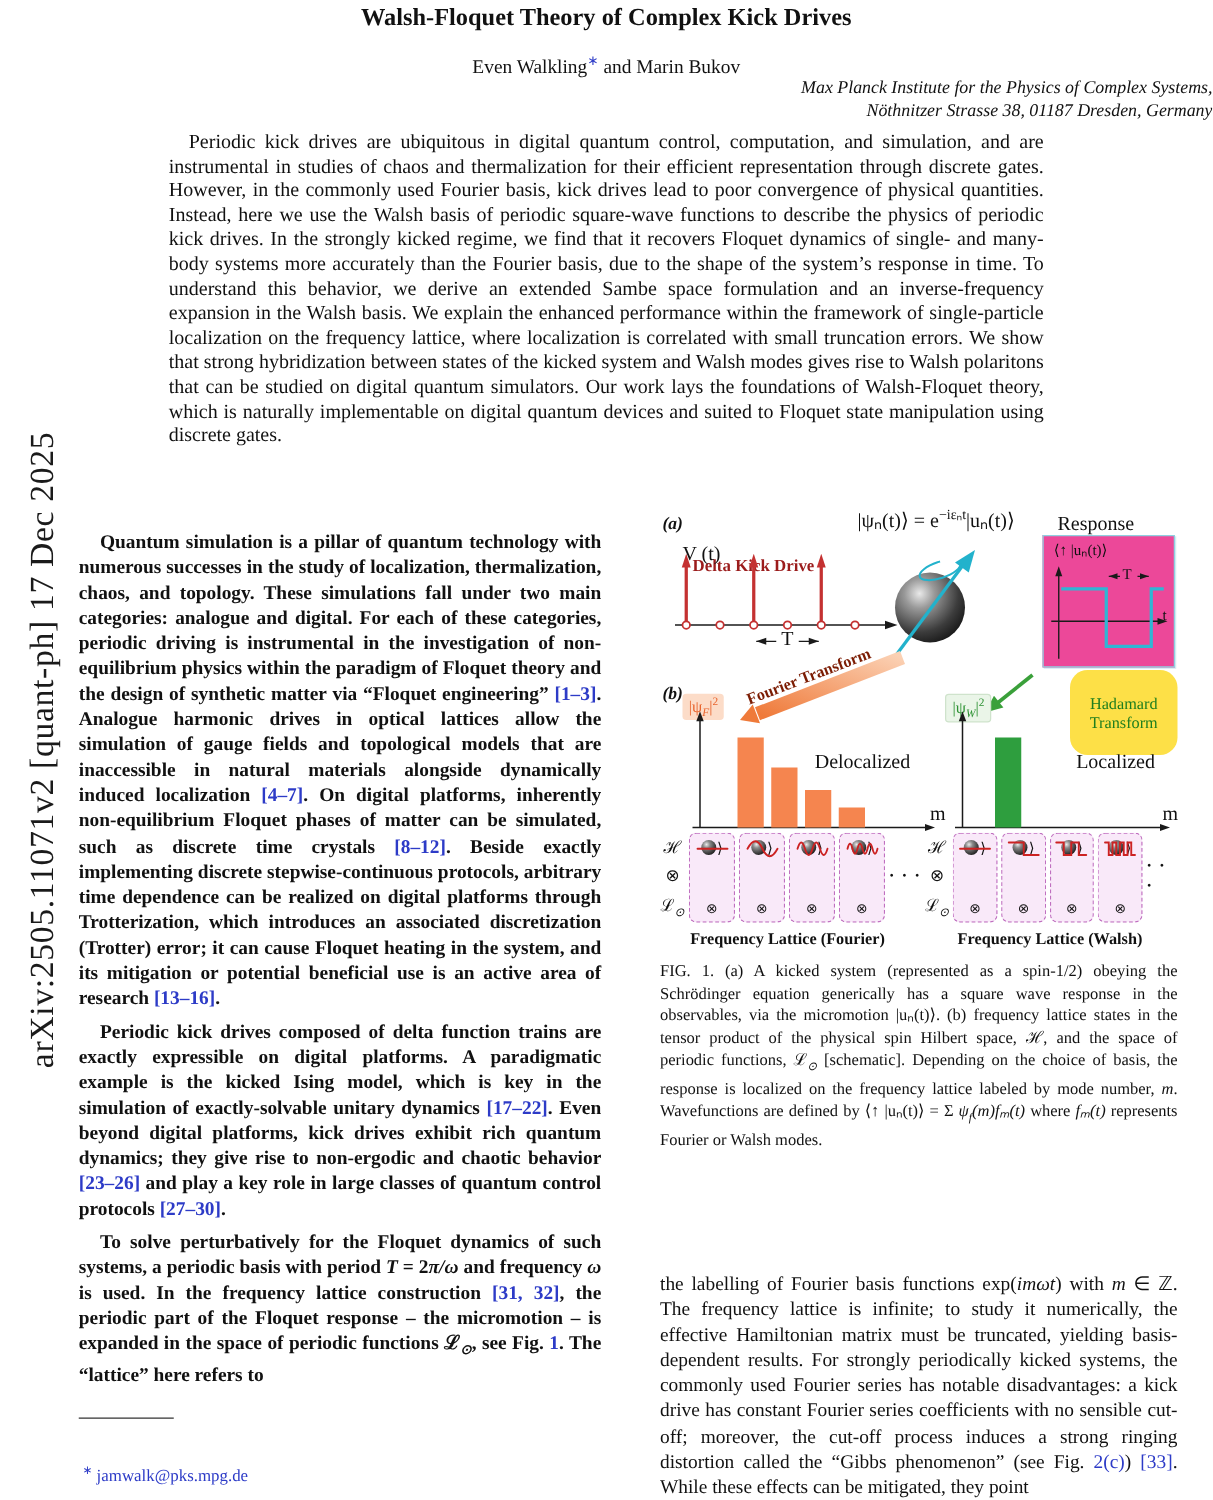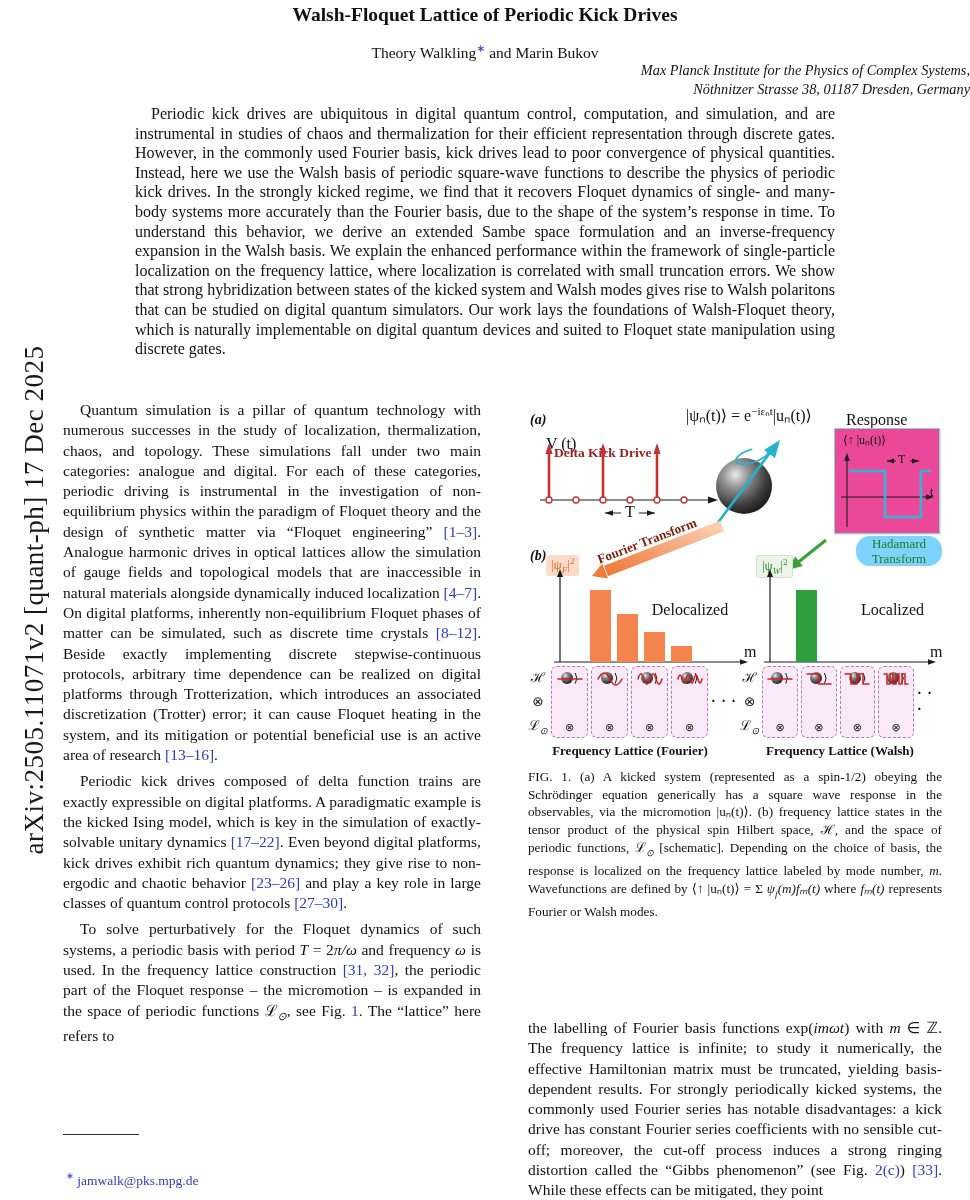--- a/index.html
+++ b/index.html
@@ -16,21 +16,21 @@
   }
   #title { position:absolute; left:0; right:0; top:4px; text-align:center; font-size:19.5px; font-weight:bold; }
   #authors { position:absolute; left:0; right:0; top:42px; text-align:center; font-size:15.5px; }
   .affil { position:absolute; left:0; right:0; text-align:right; font-style:italic; font-size:14.3px; }
   #affil1 { top:62px; } #affil2 { top:81px;padding-left:24px; }
   #abstract {
     position:absolute; left:135px; top:104px; width:700px;
     font-size:16px; line-height:19.6px; text-align:justify; text-indent:16px; hyphens:auto;
   }
   
-  #col-left { position:absolute; left:63px; top:400px; width:418px; }
+  #col-left { position:absolute; left:63px; top:424px; width:418px;font-weight:bold; }
   #col-right { position:absolute; left:528px; top:402px; width:414px; height:798px; }
   .body-par { font-size:15.5px; line-height:20.3px; text-align:justify; text-indent:17px; margin-bottom:6px; hyphens:auto; }
   .noindent { text-indent:0; }
   .s-cite { color:#2d3bc7; }
   .s-citesup { color:#2d3bc7; font-size:0.7em; vertical-align:super; }
   .s-i { font-style:italic; }
   .s-sub { font-size:0.7em; vertical-align:sub; font-style:italic; }
   .s-sup { font-size:0.7em; vertical-align:super; }
   
   #footnote-rule { position:absolute; left:63px; top:1134px; width:76px; border-top:1.2px solid #333; }
@@ -49,21 +49,21 @@
   .respbox { position:absolute; background:#ec4899; border:1.5px solid #8fd0e0; box-shadow:1px 1px 0 #cfeaf2; }
   .respbox svg { position:absolute; }
   .psibox { position:absolute; font-size:13px; padding:1px 5px; border-radius:3px; white-space:nowrap; }
   .orange { background:#fcdcc8; color:#e8652e; }
   .green  { background:#eaf5e8; color:#2c9132; border:1px solid #cfe3cc; }
   .bars { position:absolute; display:flex; align-items:flex-end; gap:6px; height:92px; }
   .bar { width:21px; }
   .bars-f .bar { background:#f5854f; }
   .bars-w .bar { background:#2e9e3e; }
   .ftarrow-text { position:absolute; font-size:13px; font-weight:bold; color:#7c1d04; transform:rotate(-21deg); transform-origin:left center; white-space:nowrap; }
-  .hadbox { position:absolute; width:86px; text-align:center; background:#7dd3fc; border-radius:14px; color:#1e7e1e; font-size:13px; line-height:15px; padding:0 0; }
+  .hadbox { position:absolute; width:86px; text-align:center; background:#fde047; border-radius:14px; color:#1e7e1e; font-size:13px; line-height:15px; padding:19px 0; }
   .hadbox span { display:block; }
   .lattice { position:absolute; display:flex; align-items:center; gap:3px; }
   .lat-labels { display:flex; flex-direction:column; justify-content:space-between; align-items:center; height:68px; width:20px; font-size:13.5px; }
   .lat-cell {
     width:37px; height:72px; background:#f9e9f9; border:1.5px dashed #c070c0; border-radius:6px;
     display:flex; flex-direction:column; align-items:center; justify-content:space-between; padding:4px 0;
   }
   .cell-top { display:flex; align-items:center; height:14px; }
   .mini-sphere { width:12px; height:12px; border-radius:50%; display:inline-block;
     background:radial-gradient(circle at 35% 30%, #e9e9e9 0%, #8a8a8a 25%, #222 75%); }
@@ -75,22 +75,22 @@
   #caption { position:absolute; top:366px; width:414px; font-size:13.2px; line-height:17.7px; text-align:justify; hyphens:auto; }
   #rc-par { position:absolute; top:616px; width:414px; }
 </style>
 </head>
 <body>
 
 <div id="page">
 
   <div id="arxiv">arXiv:2505.11071v2  [quant-ph]  17 Dec 2025</div>
 
-  <h1 id="title">Walsh-Floquet Lattice of Periodic Kick Drives</h1>
-  <div id="authors"><span>Theory Walkling</span><span class="s-citesup">∗</span><span> and Marin Bukov</span></div>
+  <h1 id="title">Walsh-Floquet Theory of Complex Kick Drives</h1>
+  <div id="authors"><span>Even Walkling</span><span class="s-citesup">∗</span><span> and Marin Bukov</span></div>
   <div id="affil1" class="affil">Max Planck Institute for the Physics of Complex Systems,</div>
   <div id="affil2" class="affil">Nöthnitzer Strasse 38, 01187 Dresden, Germany</div>
 
   <div id="abstract">Periodic kick drives are ubiquitous in digital quantum control, computation, and simulation, and are instrumental in studies of chaos and thermalization for their efficient representation through discrete gates. However, in the commonly used Fourier basis, kick drives lead to poor convergence of physical quantities. Instead, here we use the Walsh basis of periodic square-wave functions to describe the physics of periodic kick drives. In the strongly kicked regime, we find that it recovers Floquet dynamics of single- and many-body systems more accurately than the Fourier basis, due to the shape of the system’s response in time. To understand this behavior, we derive an extended Sambe space formulation and an inverse-frequency expansion in the Walsh basis. We explain the enhanced performance within the framework of single-particle localization on the frequency lattice, where localization is correlated with small truncation errors. We show that strong hybridization between states of the kicked system and Walsh modes gives rise to Walsh polaritons that can be studied on digital quantum simulators. Our work lays the foundations of Walsh-Floquet theory, which is naturally implementable on digital quantum devices and suited to Floquet state manipulation using discrete gates.</div>
 
   <div id="col-left">
     <p class="body-par"><span>Quantum simulation is a pillar of quantum technology with numerous successes in the study of localization, thermalization, chaos, and topology. These simulations fall under two main categories: analogue and digital. For each of these categories, periodic driving is instrumental in the investigation of non-equilibrium physics within the paradigm of Floquet theory and the design of synthetic matter via “Floquet engineering” </span><span class="s-cite">[1–3]</span><span>. Analogue harmonic drives in optical lattices allow the simulation of gauge fields and topological models that are inaccessible in natural materials alongside dynamically induced localization </span><span class="s-cite">[4–7]</span><span>. On digital platforms, inherently non-equilibrium Floquet phases of matter can be simulated, such as discrete time crystals </span><span class="s-cite">[8–12]</span><span>. Beside exactly implementing discrete stepwise-continuous protocols, arbitrary time dependence can be realized on digital platforms through Trotterization, which introduces an associated discretization (Trotter) error; it can cause Floquet heating in the system, and its mitigation or potential beneficial use is an active area of research </span><span class="s-cite">[13–16]</span><span>.</span></p>
     <p class="body-par"><span>Periodic kick drives composed of delta function trains are exactly expressible on digital platforms. A paradigmatic example is the kicked Ising model, which is key in the simulation of exactly-solvable unitary dynamics </span><span class="s-cite">[17–22]</span><span>. Even beyond digital platforms, kick drives exhibit rich quantum dynamics; they give rise to non-ergodic and chaotic behavior </span><span class="s-cite">[23–26]</span><span> and play a key role in large classes of quantum control protocols </span><span class="s-cite">[27–30]</span><span>.</span></p>
     <p class="body-par"><span>To solve perturbatively for the Floquet dynamics of such systems, a periodic basis with period </span><span class="s-i">T</span><span> = 2</span><span class="s-i">π/ω</span><span> and frequency </span><span class="s-i">ω</span><span> is used. In the frequency lattice construction </span><span class="s-cite">[31, 32]</span><span>, the periodic part of the Floquet response – the micromotion – is expanded in the space of periodic functions ℒ</span><span class="s-sub">⊙</span><span>, see Fig. </span><span class="s-cite">1</span><span>. The “lattice” here refers to</span></p>
   </div>

